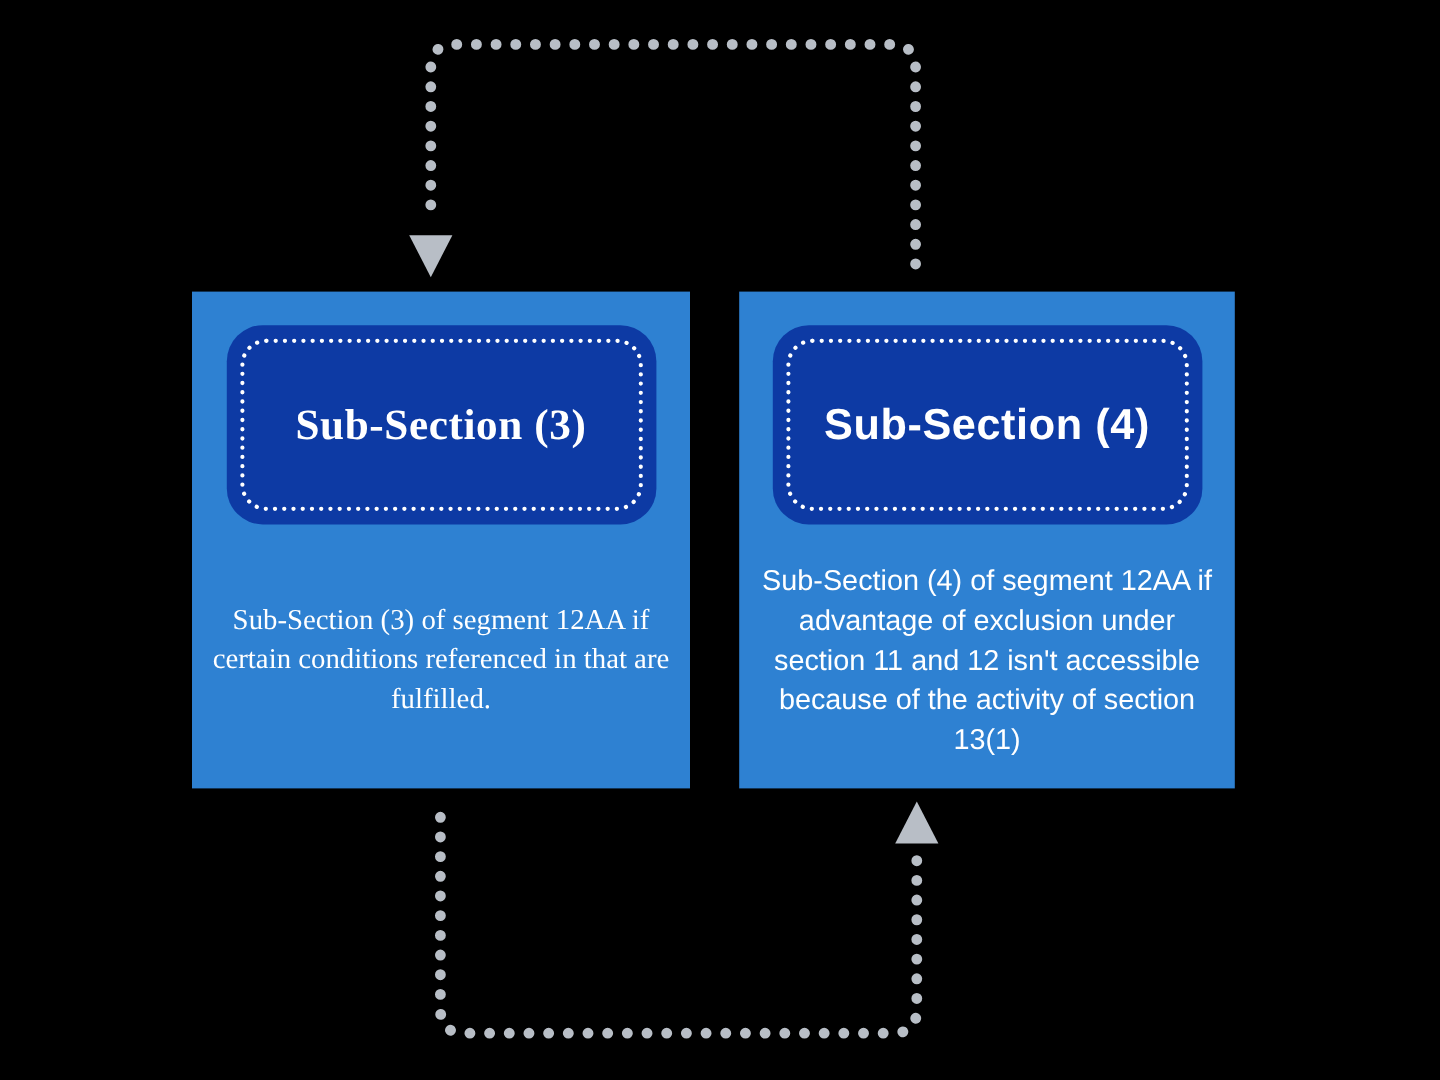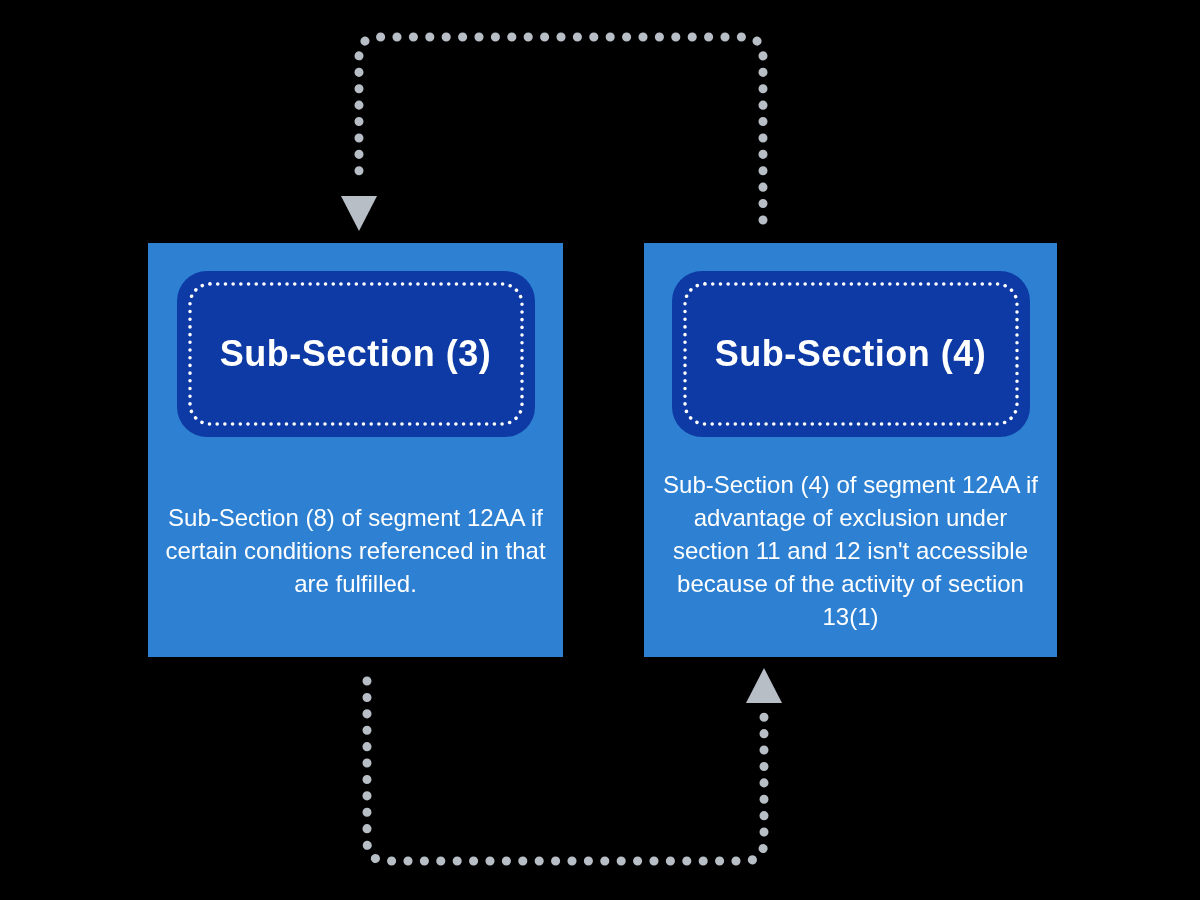--- a/index.html
+++ b/index.html
@@ -44,22 +44,22 @@
     position:absolute;
     top:243px;
     width:415px;
     height:414px;
     background:var(--box-bg);
     display:flex;
     flex-direction:column;
     align-items:center;
     box-sizing:border-box;
   }
-  .card-left{left:148px;}
-  .card-right{left:644px;width:413px;}
+  .card-left{left:160px;font-family:Liberation Serif, serif;}
+  .card-right{left:616px;width:413px;}
   .card-header{
     position:relative;
     margin-top:28px;
     width:358px;
     height:166px;
     background:var(--header-bg);
     border-radius:30px;
     display:flex;
     align-items:center;
     justify-content:center;
@@ -115,21 +115,21 @@
     </g>
   </svg>
 
   <div class="card card-left">
     <div class="card-header">
       <svg class="dotted-border" viewBox="0 0 358 166" preserveAspectRatio="none" xmlns="http://www.w3.org/2000/svg">
         <rect x="13" y="13" width="332" height="140" rx="20"></rect>
       </svg>
       <div class="card-title">Sub-Section (3)</div>
     </div>
-    <div class="card-body">Sub-Section (8) of segment 12AA if certain conditions referenced in that are fulfilled.</div>
+    <div class="card-body">Sub-Section (3) of segment 12AA if certain conditions referenced in that are fulfilled.</div>
   </div>
 
   <div class="card card-right">
     <div class="card-header">
       <svg class="dotted-border" viewBox="0 0 358 166" preserveAspectRatio="none" xmlns="http://www.w3.org/2000/svg">
         <rect x="13" y="13" width="332" height="140" rx="20"></rect>
       </svg>
       <div class="card-title">Sub-Section (4)</div>
     </div>
     <div class="card-body">Sub-Section (4) of segment 12AA if advantage of exclusion under section 11 and 12 isn't accessible because of the activity of section 13(1)</div>

